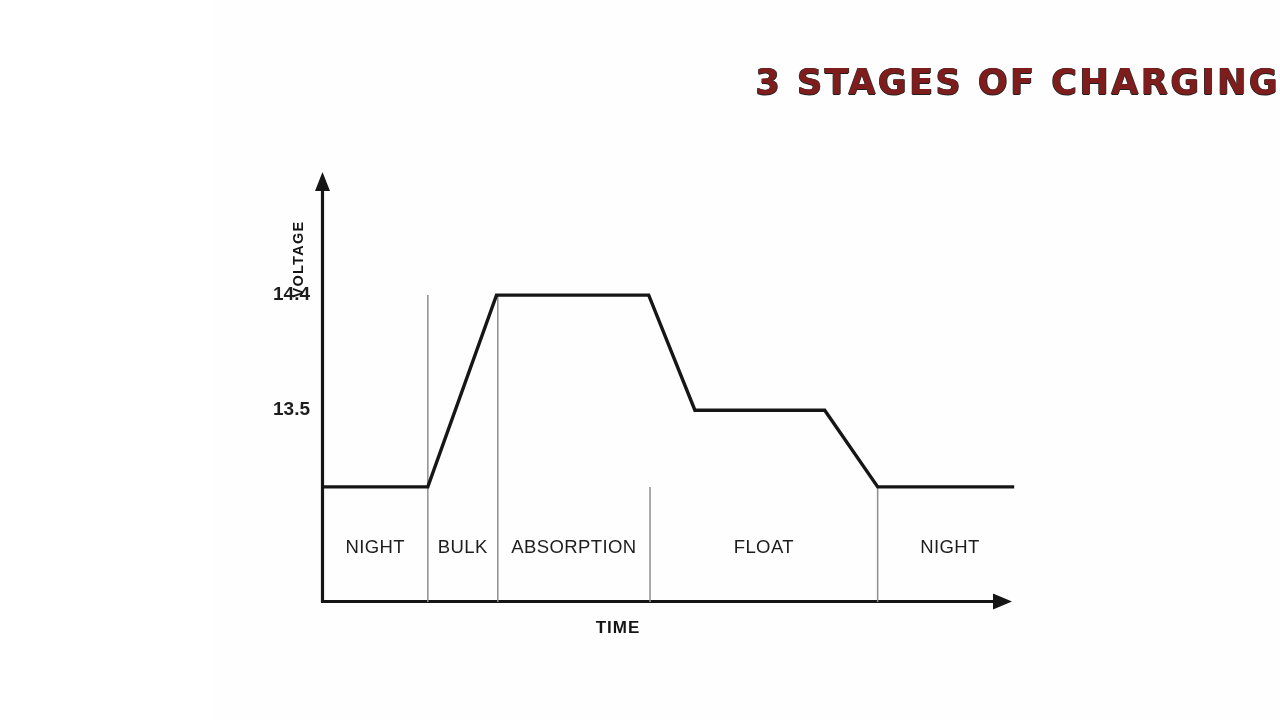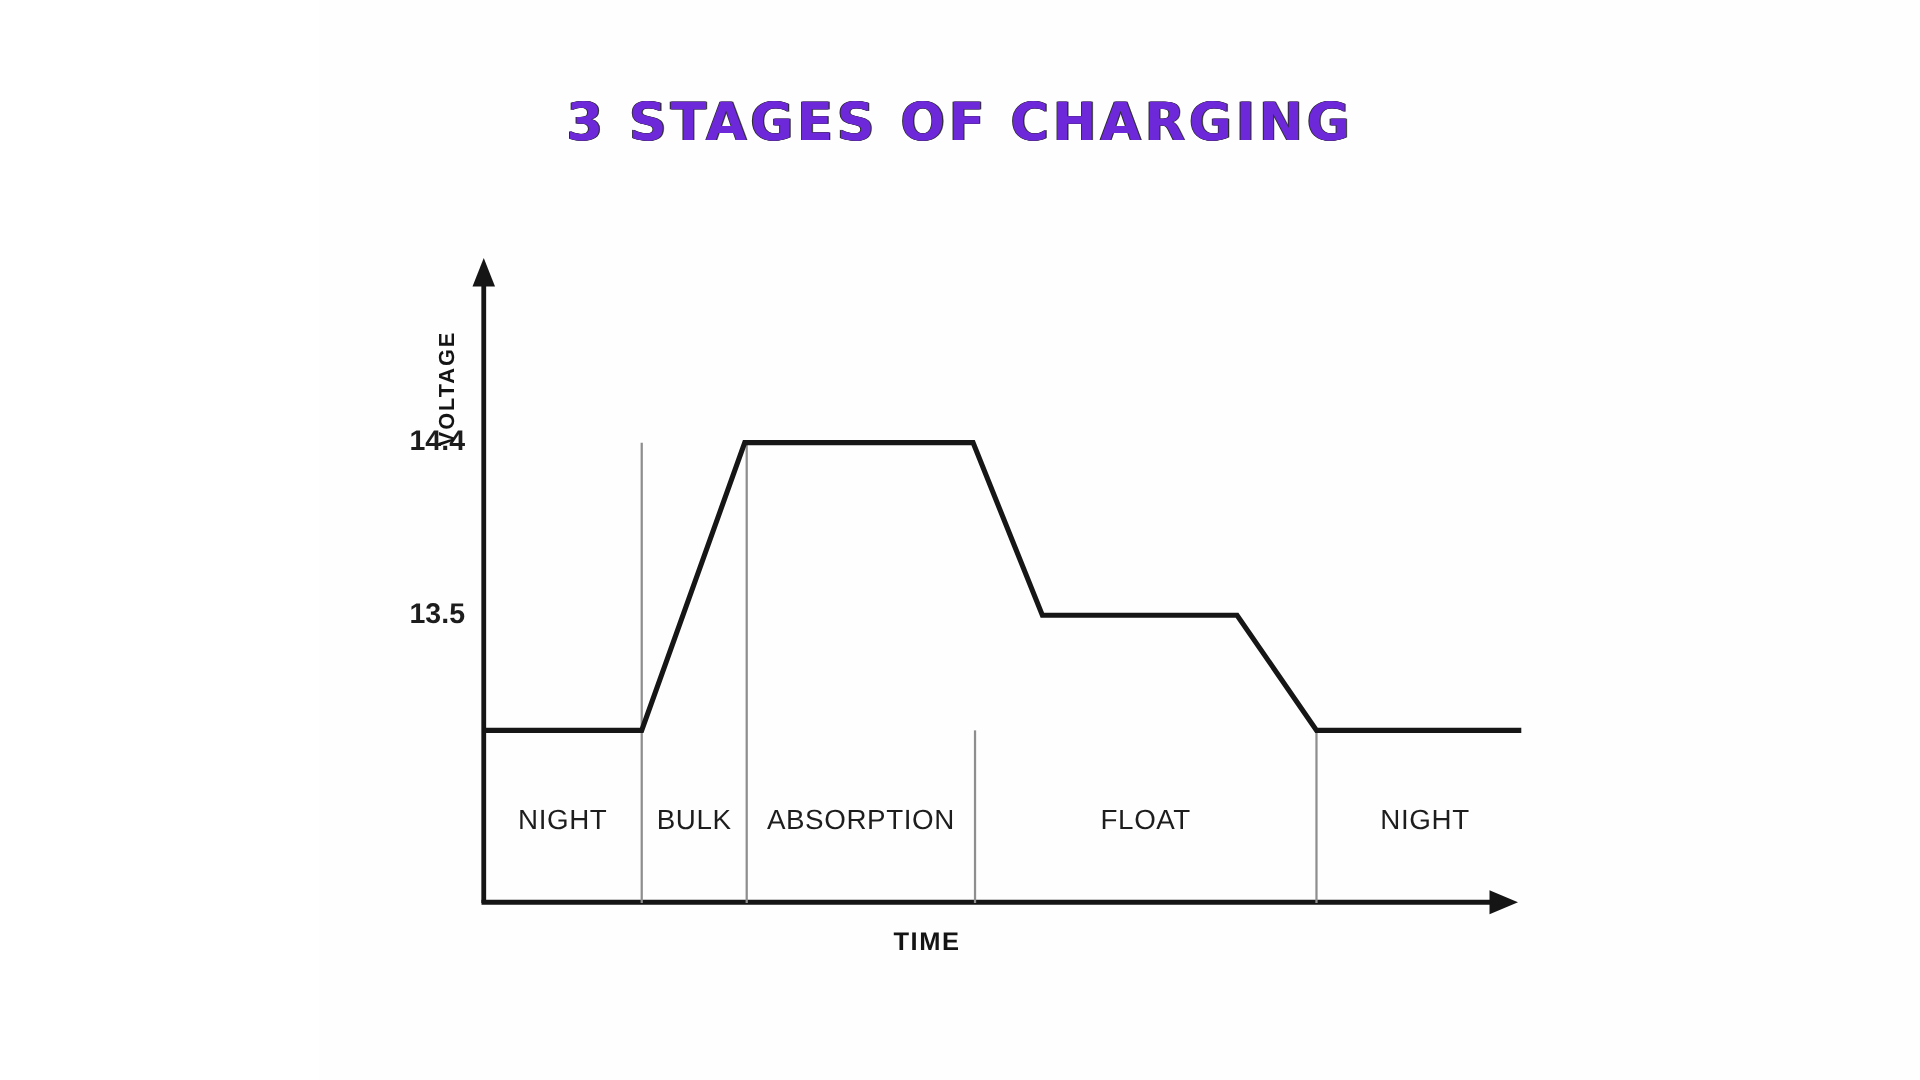--- a/index.html
+++ b/index.html
@@ -29,26 +29,26 @@
     top: 0px;
     width: 1067px;
     height: 720px;
     background: #fefefe;
   }
   #chart-title {
     position: absolute;
     left: 0;
     top: 62px;
     width: 1280px;
-    text-align: center;
+    text-align: right;
     font-family: "DejaVu Sans", sans-serif;
     font-size: 35px;
     font-weight: bold;
     letter-spacing: 2.5px;
-    color: #6d28d9;
+    color: #7f1d1d;
     text-shadow:
        0.6px 0 0 #2b2b2b,
       -0.6px 0 0 #2b2b2b,
        0 0.5px 0 #1f1f1f,
        0.9px 0.4px 0 rgba(60,60,60,0.55);
     white-space: nowrap;
   }
   #chart-svg {
     position: absolute;
     left: 0;

